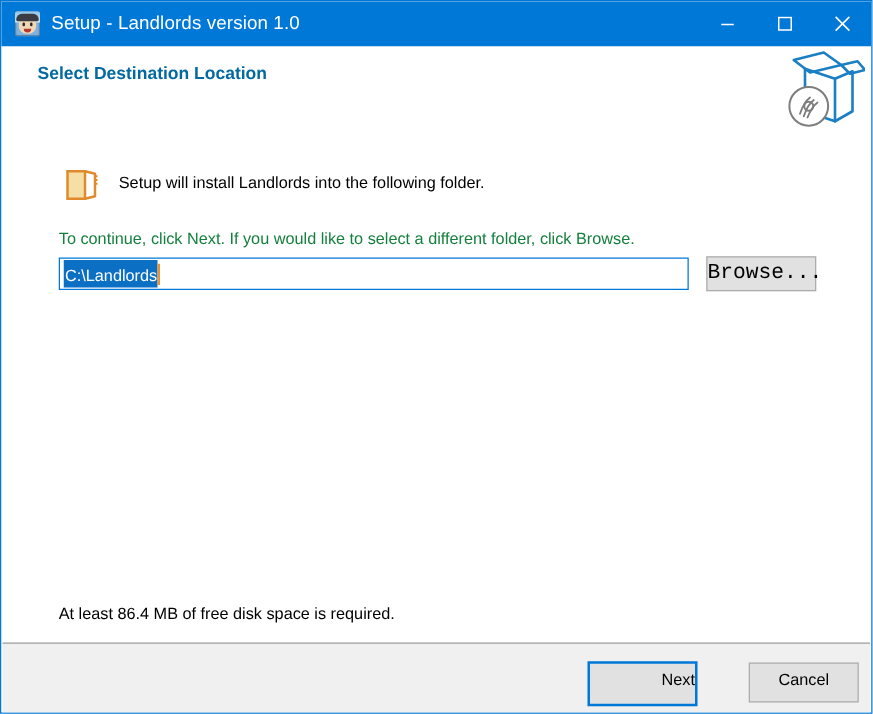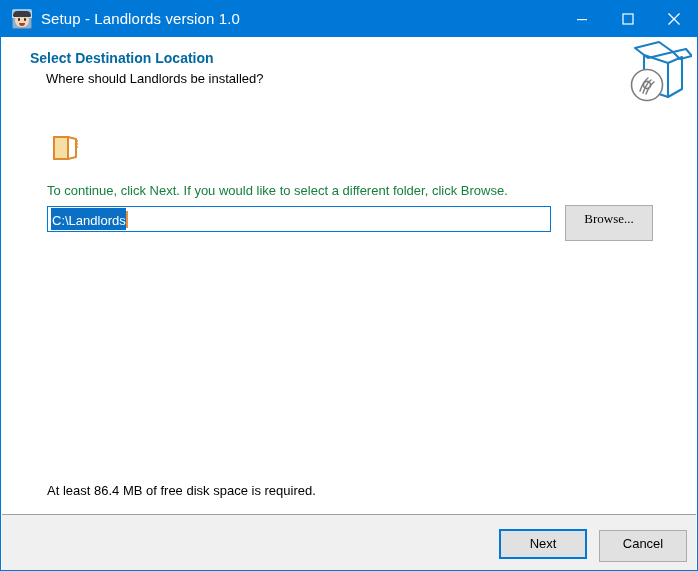--- a/index.html
+++ b/index.html
@@ -189,27 +189,27 @@
     width: 2px;
     height: 17px;
     background: #e8933a;
     flex: 0 0 auto;
   }
 
   .browse-btn {
     position: absolute;
     left: 563px; top: 94px;
     width: 88px;
-    height: 36px;
+    height: 28px;
     box-sizing: border-box;
     border: 1px solid #acacac;
     background: #e1e1e1;
     color: #000000;
-    font-family: Liberation Serif, serif;
-    font-size: 13px;
+    font-family: Liberation Mono, monospace;
+    font-size: 17px;
     line-height: 26px;
     text-align: center;
     white-space: nowrap;
   }
 
   .disk-text {
     position: absolute;
     left: 45px; top: 372px;
     font-size: 13px;
     color: #000000;
@@ -230,24 +230,25 @@
     position: absolute;
     box-sizing: border-box;
     background: #e1e1e1;
     color: #000000;
     font-family: "Liberation Sans", sans-serif;
     font-size: 13px;
     text-align: center;
     white-space: nowrap;
   }
   .btn-next {
-    left: 497px; top: 14px;
-    width: 88px; height: 30px;
+    left: 468px; top: 14px;
+    width: 88px; height: 36px;
     border: 2px solid #0078d7;
     line-height: 26px;
+    text-align: right;
   }
   .btn-cancel {
     left: 597px; top: 15px;
     width: 88px; height: 32px;
     border: 1px solid #acacac;
     line-height: 26px;
   }
 </style>
 </head>
 <body>
@@ -279,21 +280,20 @@
       <div class="winbtn">
         <svg width="14" height="14" viewBox="0 0 14 14">
           <path d="M1.5 1.5 L12.5 12.5 M12.5 1.5 L1.5 12.5" stroke="#ffffff" stroke-width="1.3" fill="none"></path>
         </svg>
       </div>
     </div>
   </div>
 
   <div class="page-header">
     <div class="header-title">Select Destination Location</div>
-    <div class="header-sub">Where should Landlords be installed?</div>
 
     <svg class="header-art" viewBox="0 0 68 68">
       <g fill="none" stroke="#1b7fc4" stroke-width="2.1" stroke-linejoin="round" stroke-linecap="round">
 
         <path d="M20 16 L20 50 L44 58 L44 24 Z"></path>
         <path d="M44 24 L58 18 L58 50 L44 58"></path>
 
         <path d="M11 9 L35 3 L49 13 L24 19 Z"></path>
         <path d="M49 13 L62 10 L68 17 L56 20 Z"></path>
       </g>
@@ -311,20 +311,21 @@
   </div>
 
   <div class="content">
 
     <div class="folder-row">
       <svg class="folder-icon" viewBox="0 0 32 32">
         <path d="M3 5 L17 5 L17 27 L3 27 Z" fill="#f6dfa4" stroke="#e08a2e" stroke-width="2"></path>
         <path d="M17 5 L25 7 L25 25 L17 27" fill="none" stroke="#e08a2e" stroke-width="2" stroke-linejoin="round"></path>
         <path d="M25 9 L27 9 M25 12 L27 12 M25 15 L27 15" stroke="#e08a2e" stroke-width="1.6" fill="none"></path>
       </svg>
+      <div class="folder-text">Setup will install Landlords into the following folder.</div>
     </div>
 
     <div class="continue-text">To continue, click Next. If you would like to select a different folder, click Browse.</div>
 
     <div class="path-input">
       <span class="path-sel" title="C:\Landlords">C:\Landlords</span>
       <span class="path-caret"></span>
     </div>
 
     <div class="browse-btn">Browse...</div>

